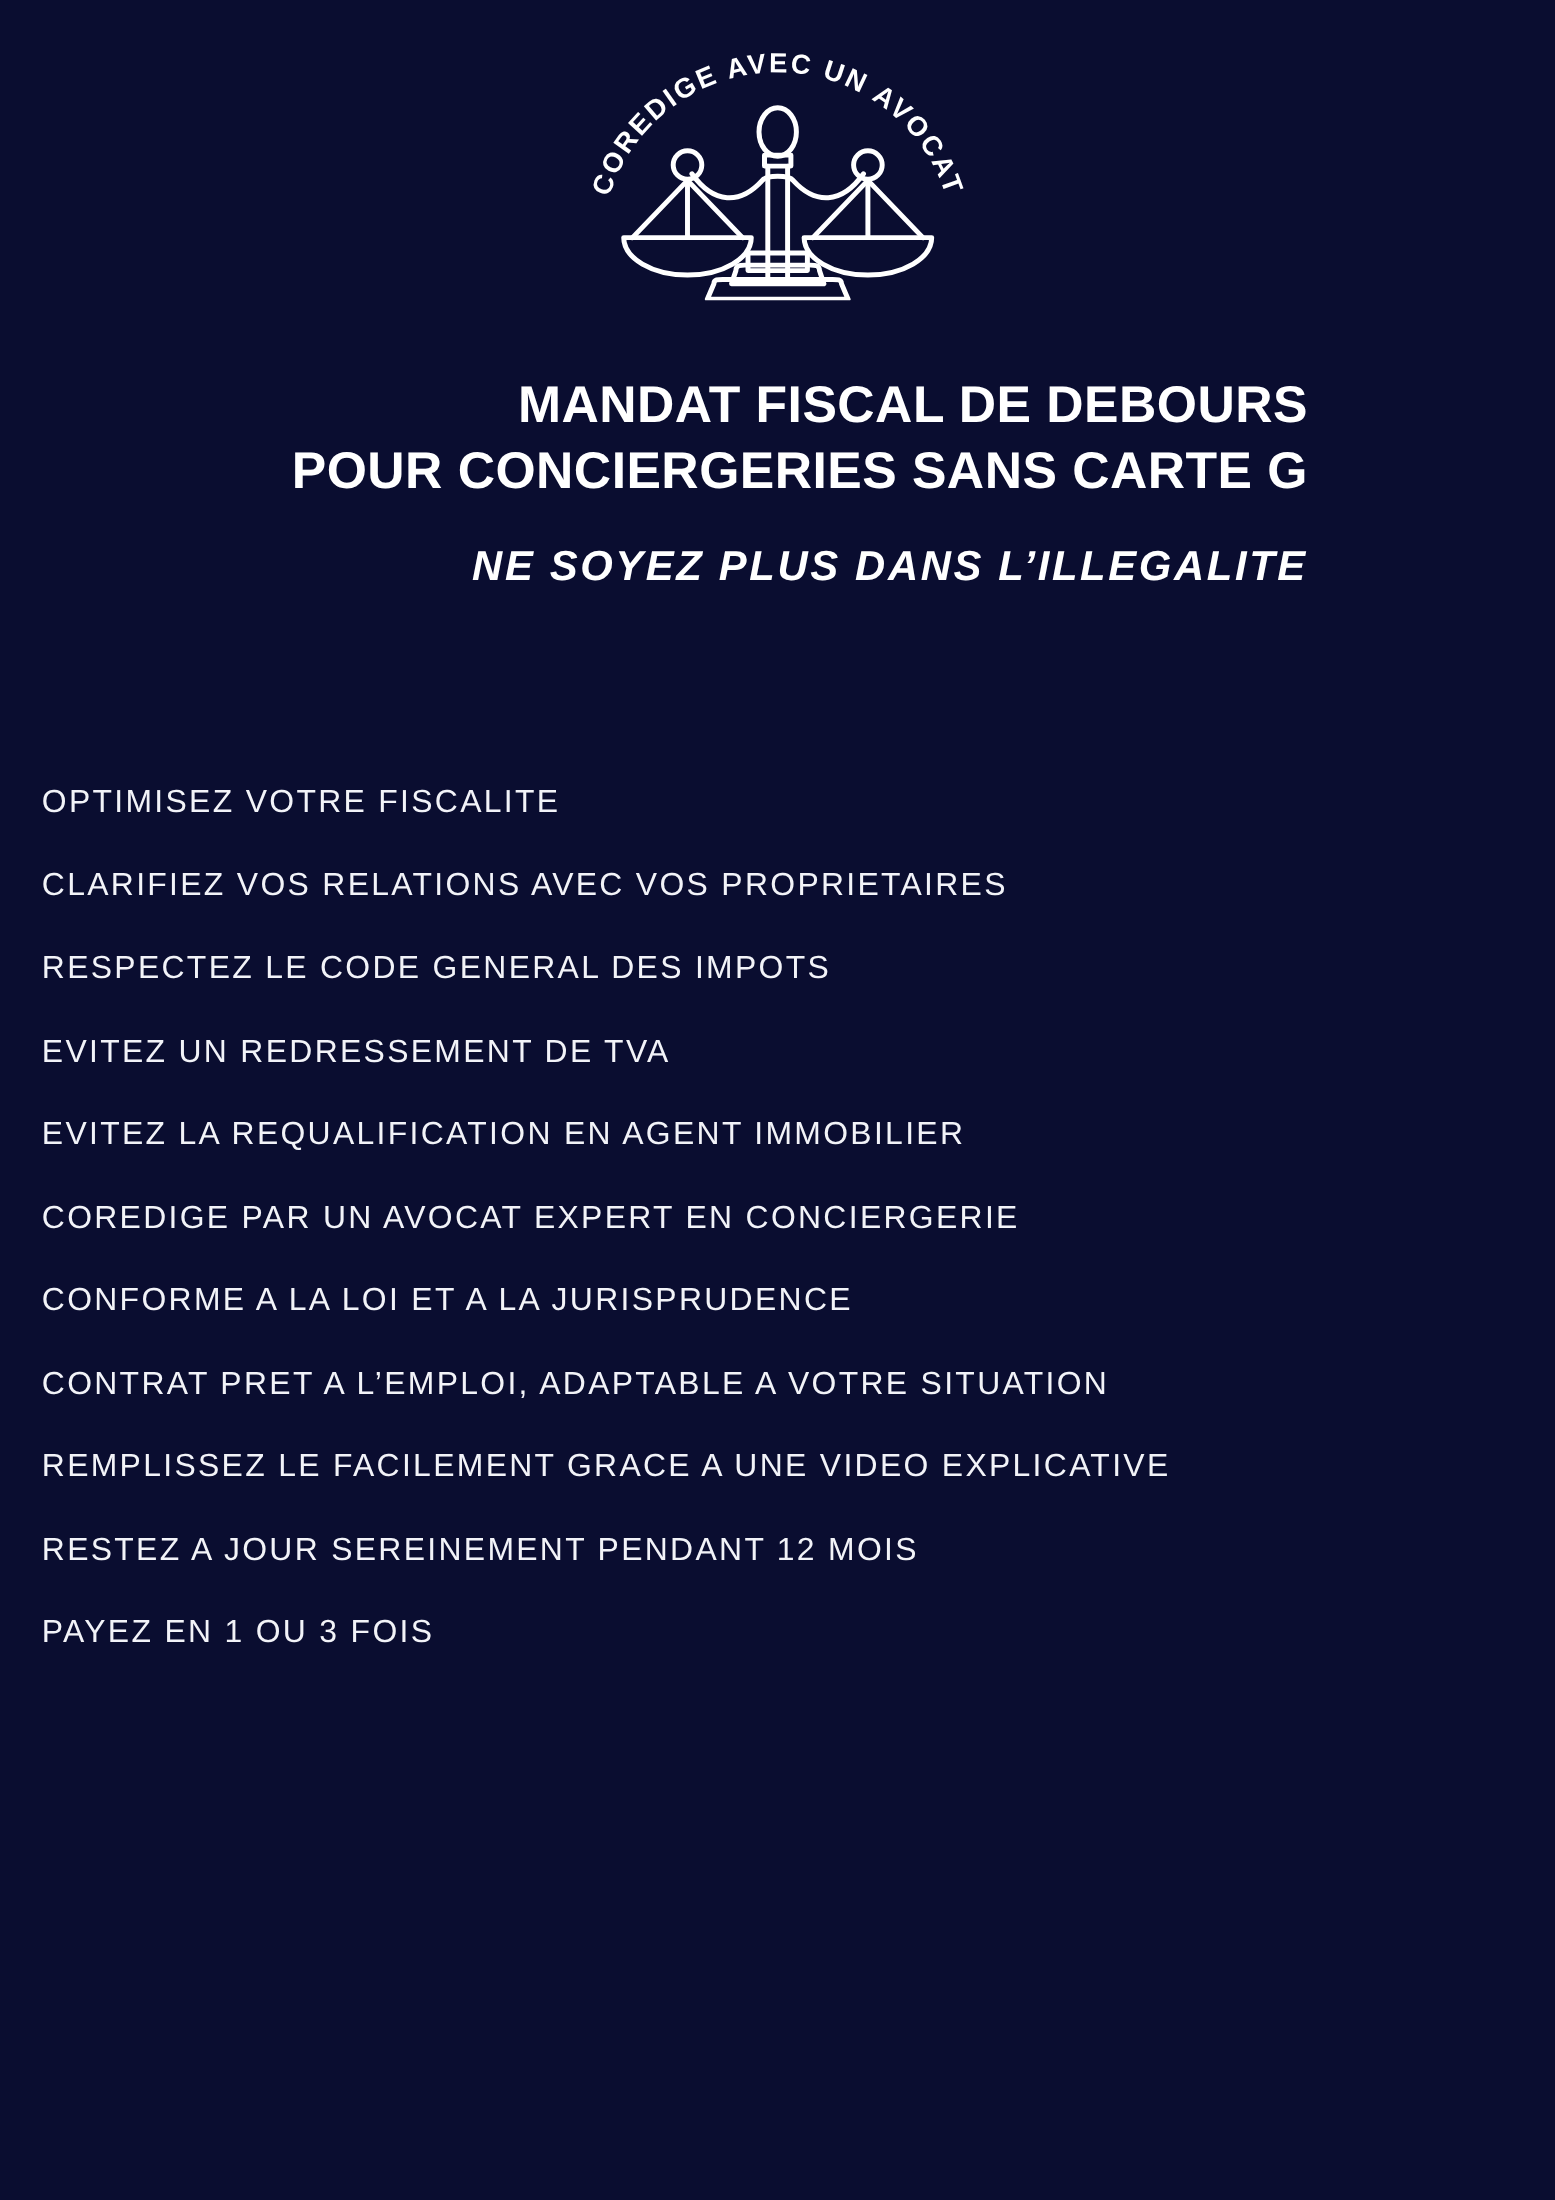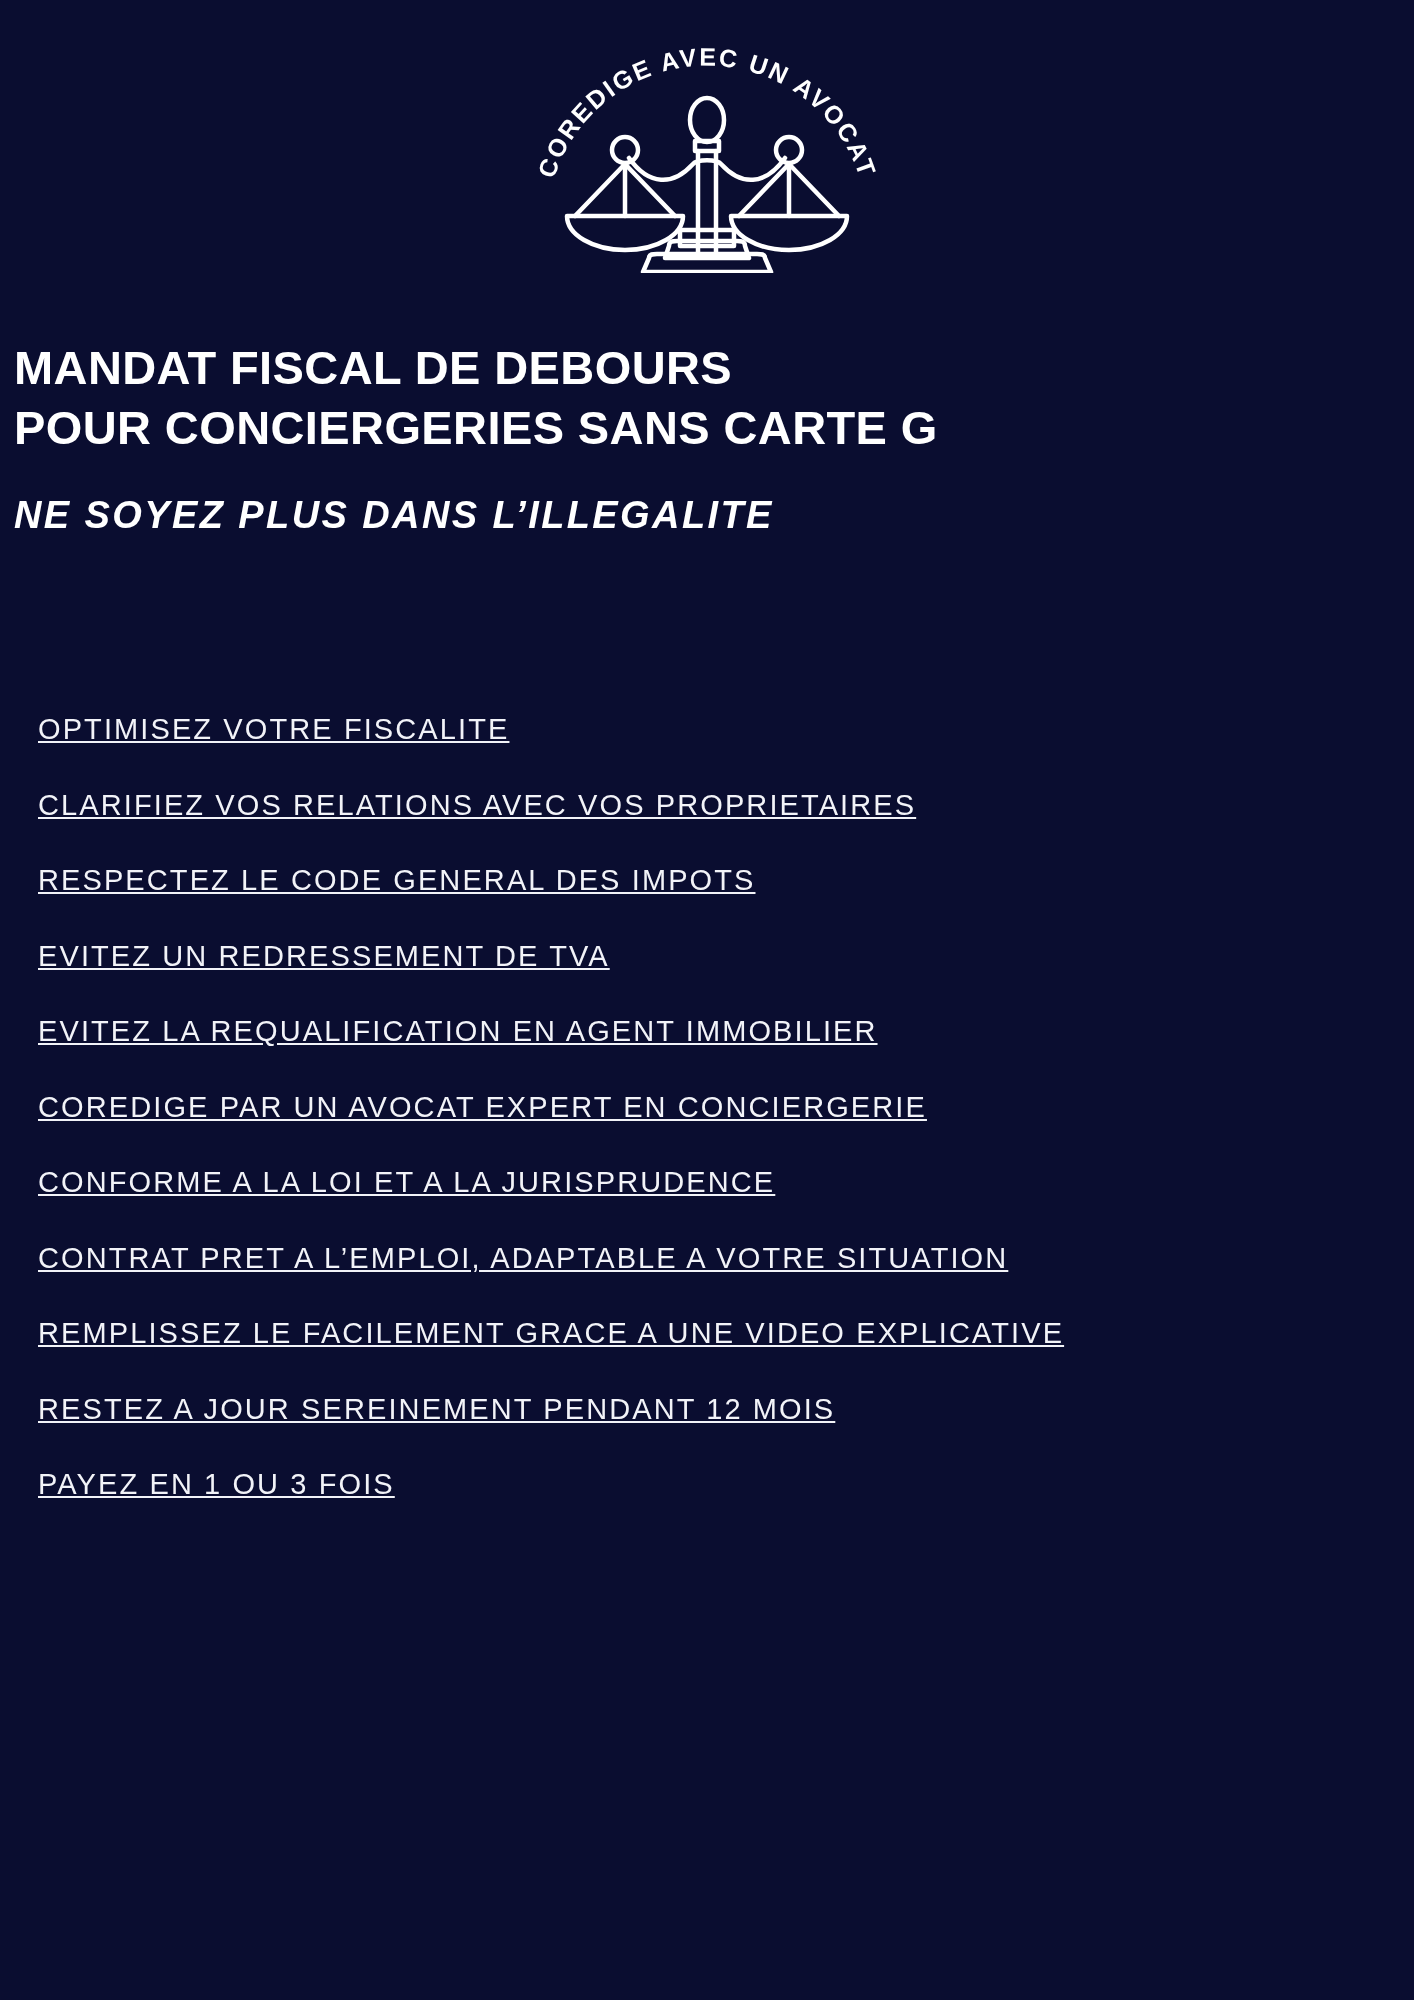--- a/index.html
+++ b/index.html
@@ -37,23 +37,23 @@
     justify-content: center;
   }
   .logo-svg {
     display: block;
   }
 
   
   .title-block {
     position: absolute;
     top: 338px;
-    left: 14px;
+    left: 1px;
     width: 1188px;
-    text-align: left;
+    text-align: right;
   }
   .title-line {
     font-size: 47px;
     font-weight: bold;
     letter-spacing: 0.4px;
     line-height: 1.28;
     color: #ffffff;
     white-space: nowrap;
   }
   .subtitle {
@@ -79,21 +79,20 @@
   .benefit-item {
     font-size: 29px;
     font-weight: 400;
     letter-spacing: 2.1px;
     color: #f2f3f8;
     line-height: 1;
     height: 75.5px;
     display: flex;
     align-items: center;
     white-space: nowrap;
-    text-decoration: underline;
   }
 </style>
 </head>
 <body>
 
 <div class="poster">
 
   <div class="logo-block">
     <svg class="logo-svg" width="420" height="265" viewBox="0 0 420 265" aria-hidden="true">
       <defs>

